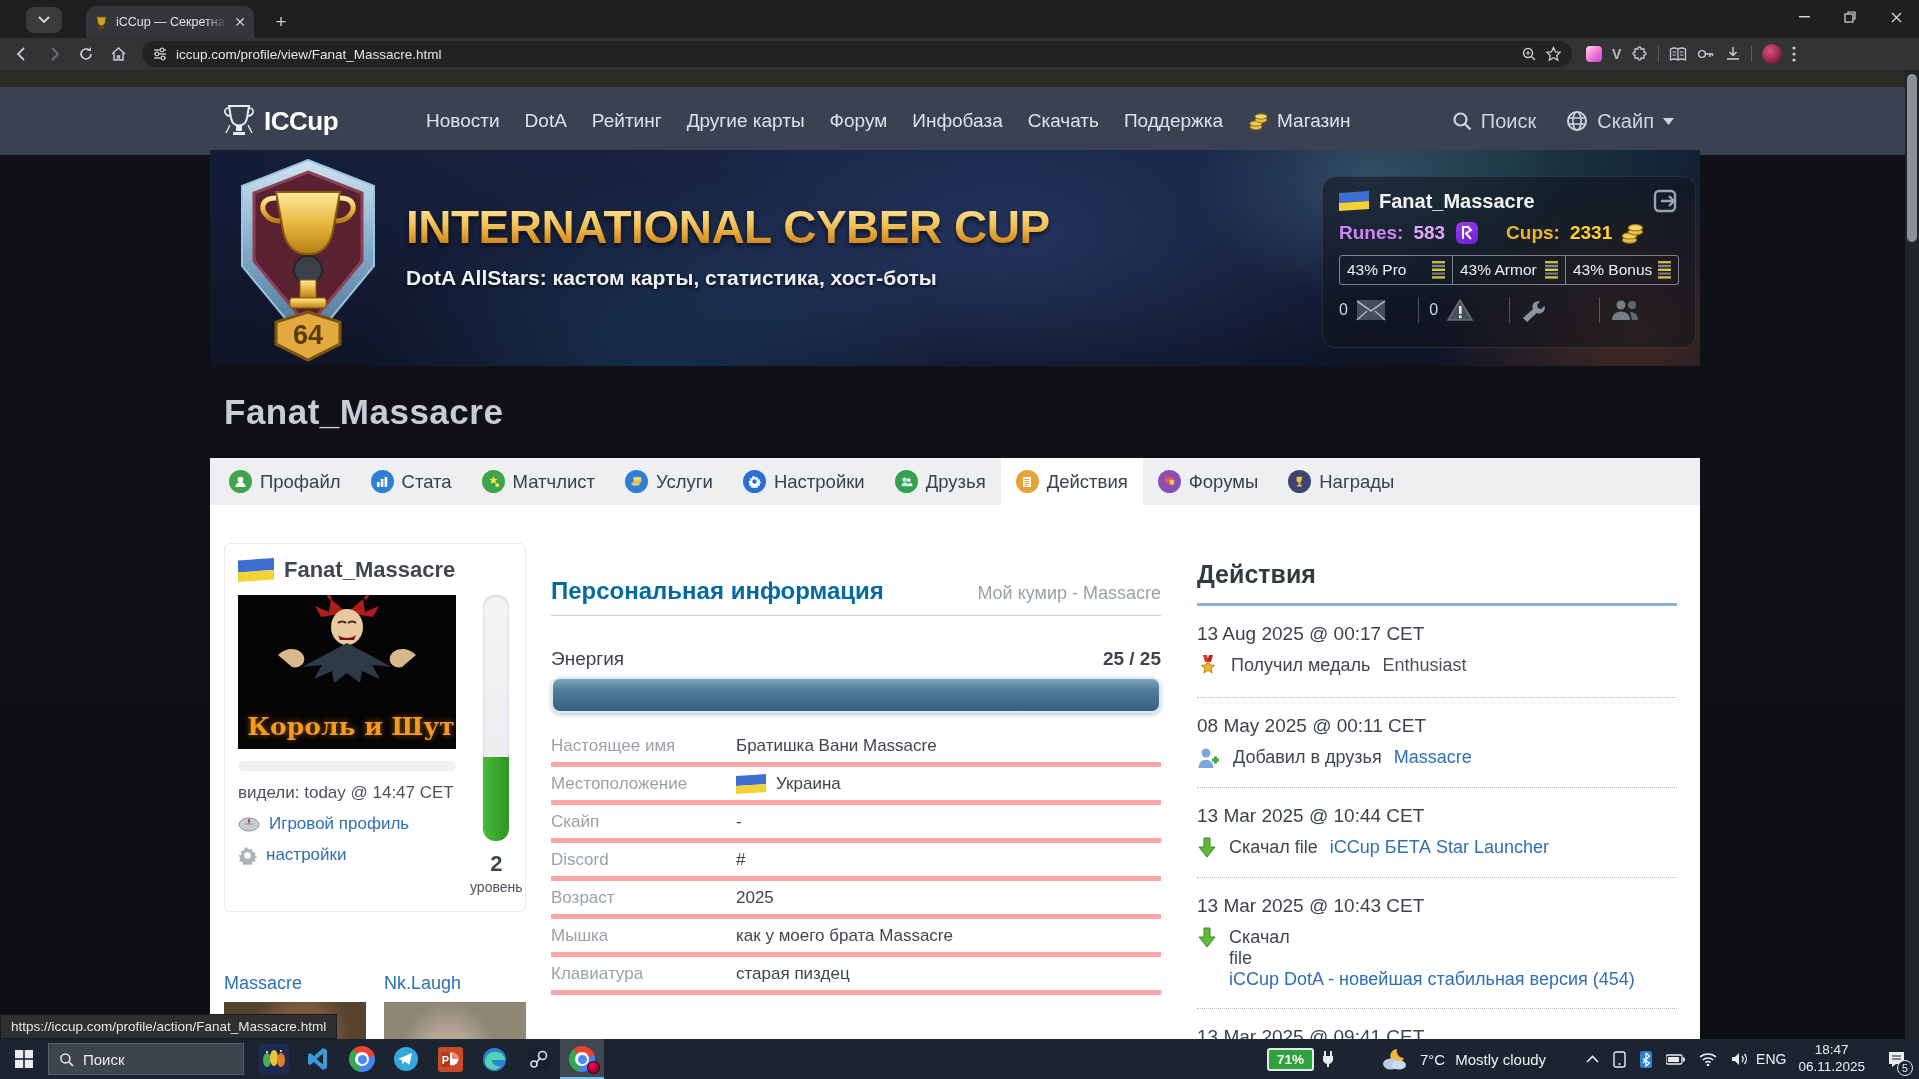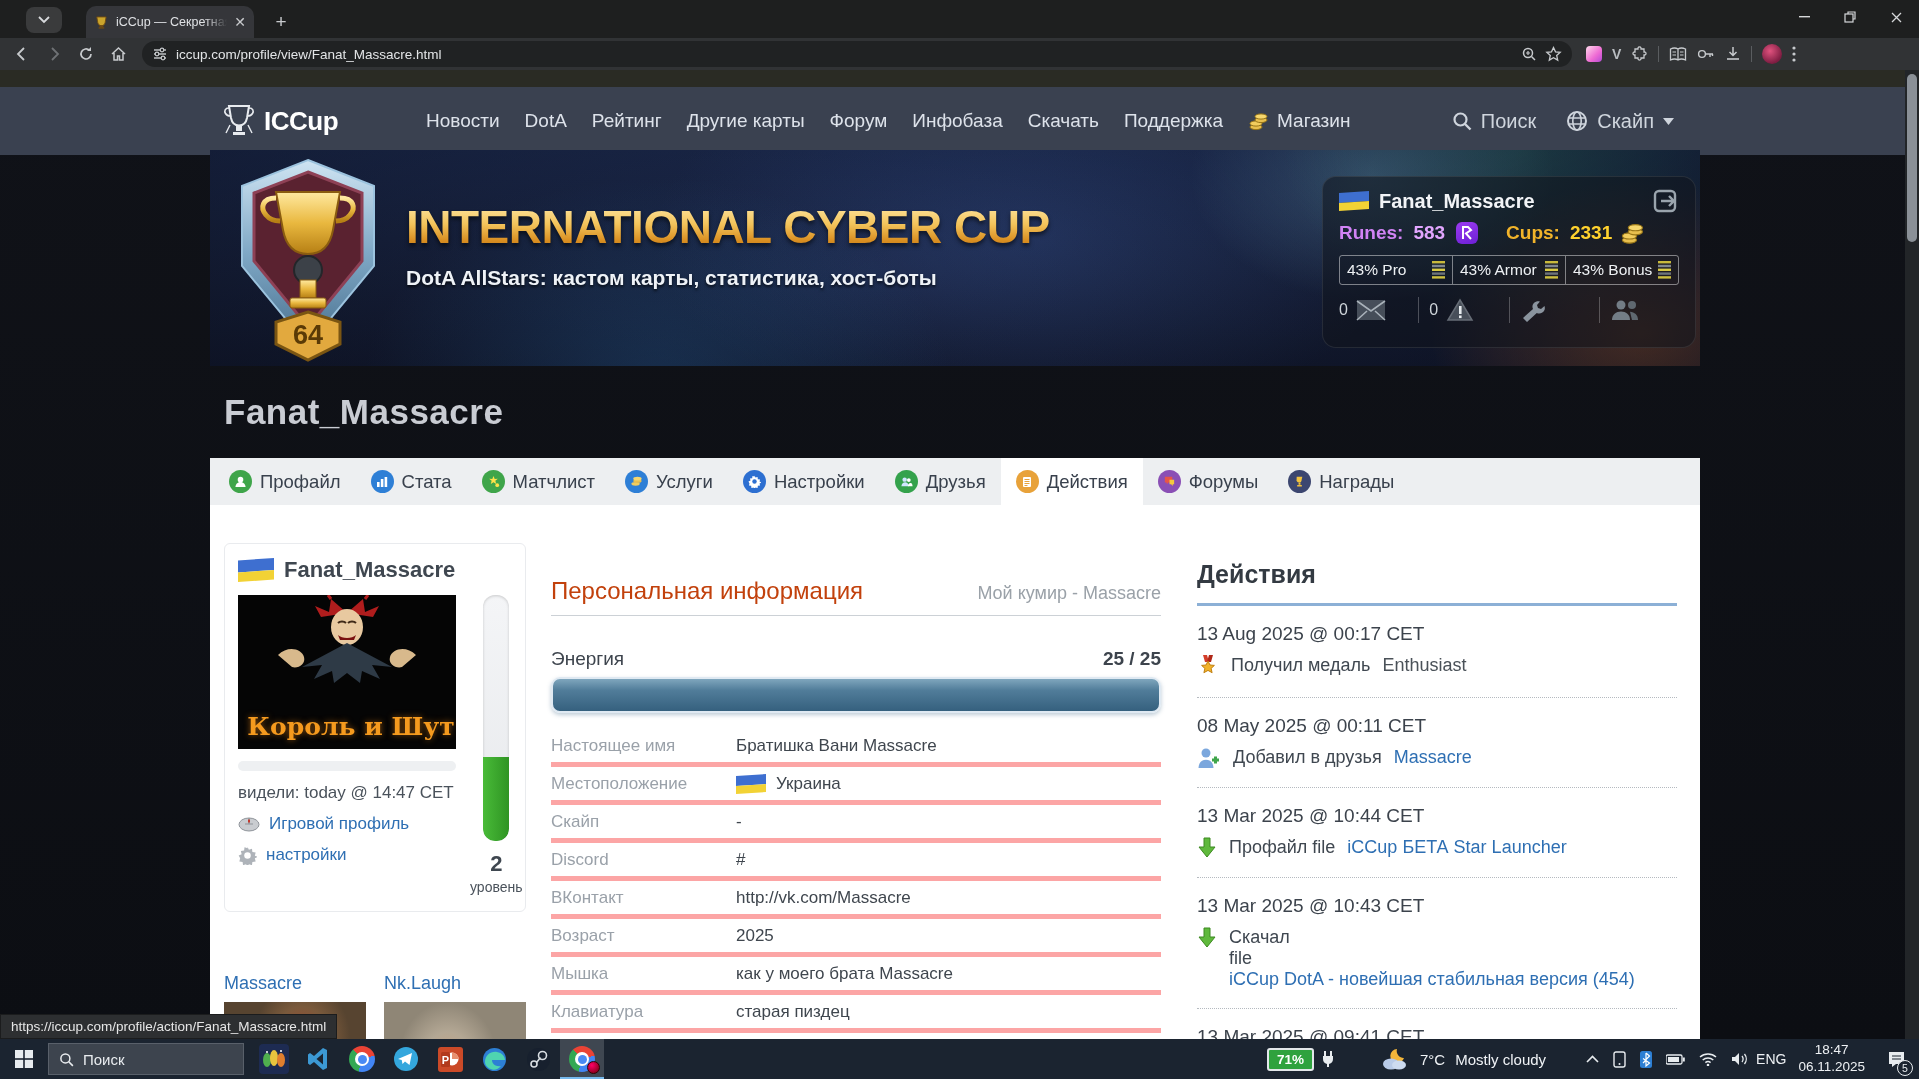--- a/index.html
+++ b/index.html
@@ -105,21 +105,21 @@
   .friends { position:absolute; left:14px; top:468px; display:flex; gap:18px; }
   .friend { width:142px; }
   .friend-name { color:#2e6fb3; font-size:18px; margin-bottom:8px; }
   .friend-ava { width:142px; height:80px; }
   .fa1 { background:radial-gradient(60px 70px at 55% 45%, #a5492f 0%, #7a5a3c 45%, #574430 80%); }
   .fa2 { background:radial-gradient(50px 60px at 45% 75%, #caa584 0%, #b3a794 50%, #8f8past 100%); background:radial-gradient(50px 60px at 45% 75%, #caa584 0%, #b3a794 50%, #8f8676 100%); }
 
   
   .midcol { position:absolute; left:341px; top:0; width:610px; }
   .mid-head { position:absolute; top:72px; left:0; width:100%; display:flex; align-items:baseline; }
-  .mid-title { font-size:24px; font-weight:normal; color:#c2410c; }
+  .mid-title { font-size:24px; font-weight:bold; color:#0369a1; }
   .idol { margin-left:auto; font-size:18px; color:#9aa1a8; }
   .mid-hr { position:absolute; top:110px; left:0; width:100%; height:1px; background:#ccd1d6; }
   .energy-row { position:absolute; top:143px; left:0; width:100%; display:flex; font-size:19px; color:#3d444d; }
   .energy-val { margin-left:auto; font-weight:bold; }
   .energy-bar { position:absolute; top:172px; left:0; width:100%; height:36px; border-radius:9px;
     background:linear-gradient(180deg,#7fa6bd 0%,#517d9a 35%,#35607e 100%);
     border:2px solid #dfe9f2; box-shadow:0 2px 4px rgba(70,110,140,.35); }
   .ptable { position:absolute; top:224px; left:0; width:100%; }
   .prow { display:flex; align-items:center; height:38px; border-bottom:5px solid #fca5a5; font-size:17px; }
   .prow:last-child { border-bottom:none; }
@@ -644,24 +644,20 @@
             </div>
           <div class="prow">
               <span class="plabel">Скайп</span>
               <span class="pvalue">-</span>
             </div>
           <div class="prow">
               <span class="plabel">Discord</span>
               <span class="pvalue">#</span>
             </div>
           <div class="prow">
-              <span class="plabel">ВКонтакт</span>
-              <span class="pvalue">http://vk.com/Massacre</span>
-            </div>
-          <div class="prow">
               <span class="plabel">Возраст</span>
               <span class="pvalue">2025</span>
             </div>
           <div class="prow">
               <span class="plabel">Мышка</span>
               <span class="pvalue">как у моего брата Massacre</span>
             </div>
           <div class="prow">
               <span class="plabel">Клавиатура</span>
               <span class="pvalue">старая пиздец</span>
@@ -702,21 +698,21 @@
           </div>
           <div class="act-hr"></div>
         </div>
 
         <div>
           <div class="act-date">13 Mar 2025 @ 10:44 CET</div>
           <div class="act-line">
             <svg width="20" height="22" viewBox="0 0 20 22">
                 <path d="M7 1h6v9h5l-8 10-8-10h5z" fill="#5fb93c" stroke="#3c8a20"></path>
               </svg>
-            <span>Профайл  file</span>
+            <span>Скачал  file</span>
             <span class="act-link">iCCup БЕТА Star Launcher</span>
           </div>
           <div class="act-hr"></div>
         </div>
 
         <div>
           <div class="act-date">13 Mar 2025 @ 10:43 CET</div>
           <div class="act-line">
             <svg width="20" height="22" viewBox="0 0 20 22">
                 <path d="M7 1h6v9h5l-8 10-8-10h5z" fill="#5fb93c" stroke="#3c8a20"></path>

